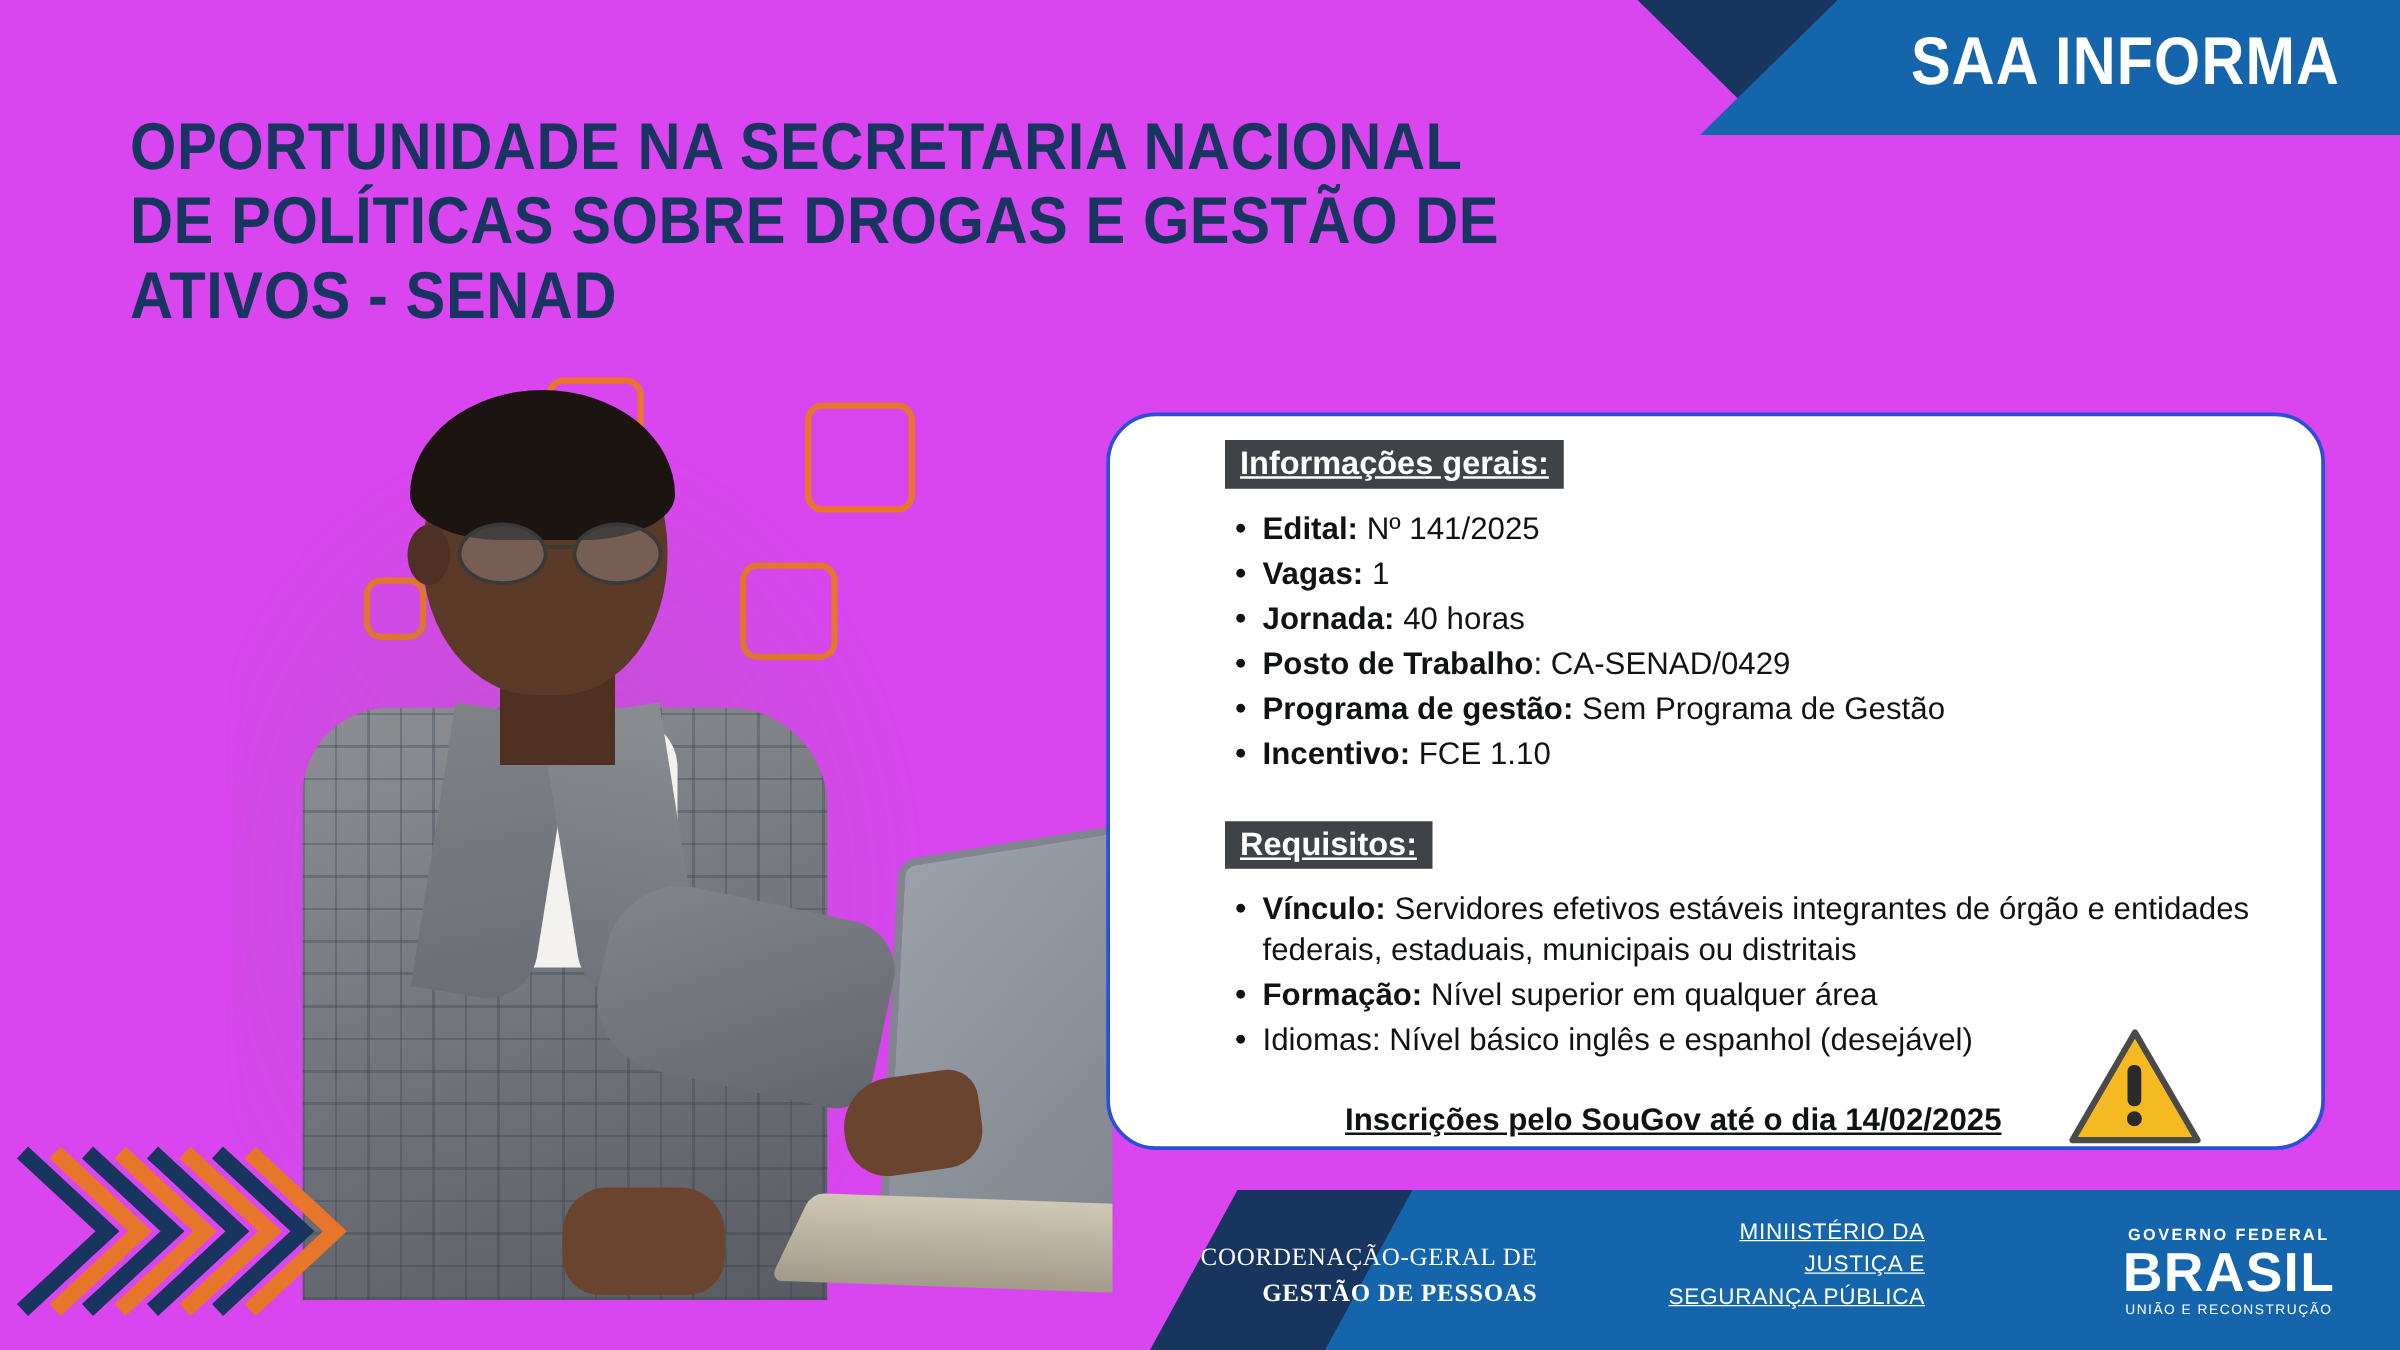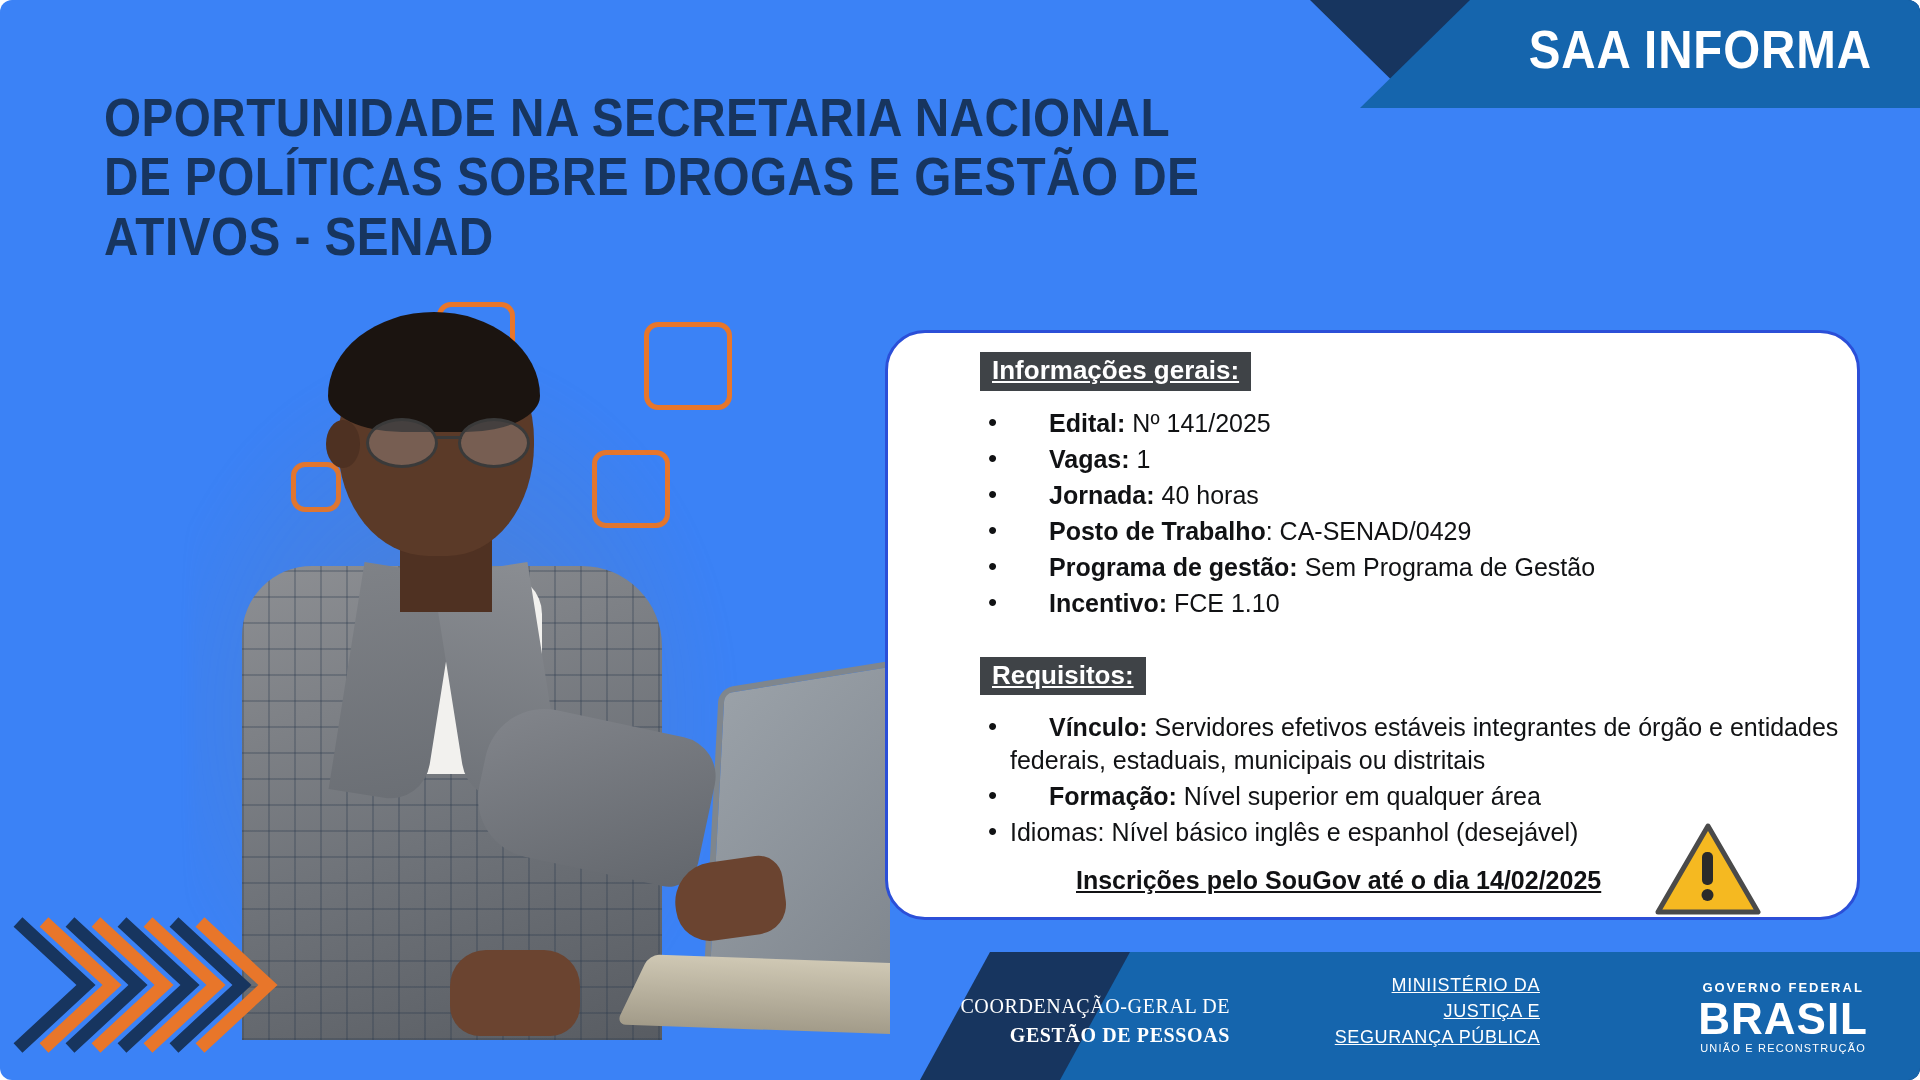--- a/index.html
+++ b/index.html
@@ -5,23 +5,22 @@
   * { box-sizing: border-box; margin: 0; padding: 0; }
   html, body {
     width: 1920px; height: 1080px;
     font-family: "Liberation Sans", sans-serif;
     background: #ffffff;
     overflow: hidden;
   }
   #poster {
     position: relative;
     width: 1920px; height: 1080px;
-    background: #3b82f6;
+    background: #d946ef;
     overflow: hidden;
-    border-radius: 12px;
   }
 
   
   .top-band {
     position: absolute;
     top: 0; left: 0;
     width: 1920px; height: 108px;
     background: #17355f;
     clip-path: polygon(0 0, 1920px 0, 1920px 108px, 1420px 108px, 1310px 0);
   }
@@ -250,24 +249,24 @@
     line-height: 1.32;
     margin-bottom: 3px;
   }
   ul.bullets li::before {
     content: "•";
     position: absolute;
     left: 8px; top: -2px;
     font-size: 26px;
     color: #111214;
   }
-  ul.bullets li b { font-weight: bold; margin-left: 39px; }
+  ul.bullets li b { font-weight: bold; }
   .spacer { height: 34px; }
   .cta {
-    margin-top: 14px;
+    margin-top: 30px;
     margin-left: 96px;
     font-size: 25px;
     font-weight: bold;
     color: #111214;
     text-decoration: underline;
     display: inline-block;
     text-align: center;
   }
   .warn {
     position: absolute;

